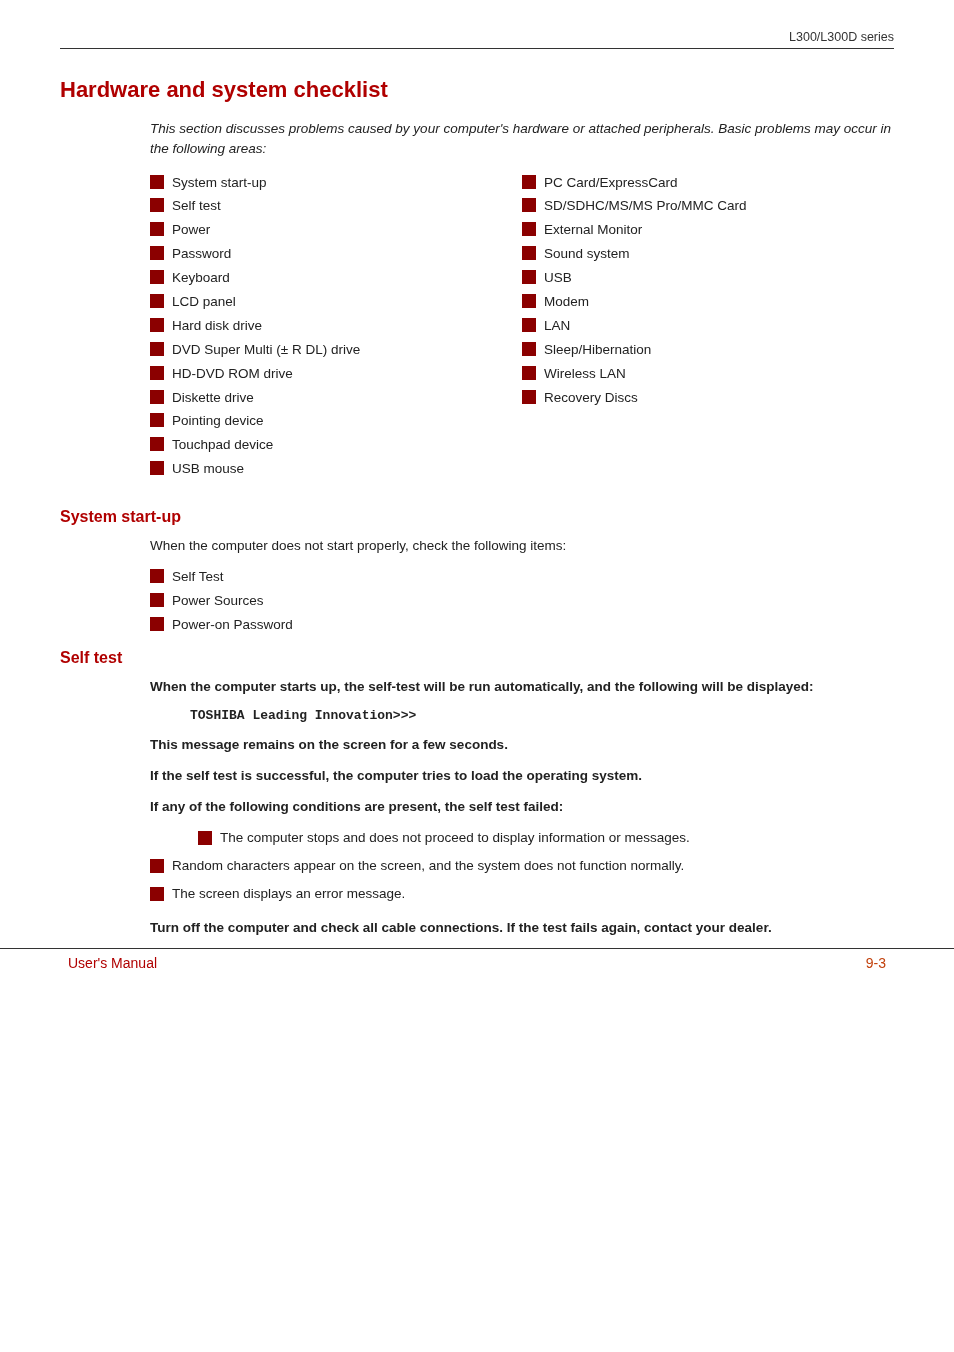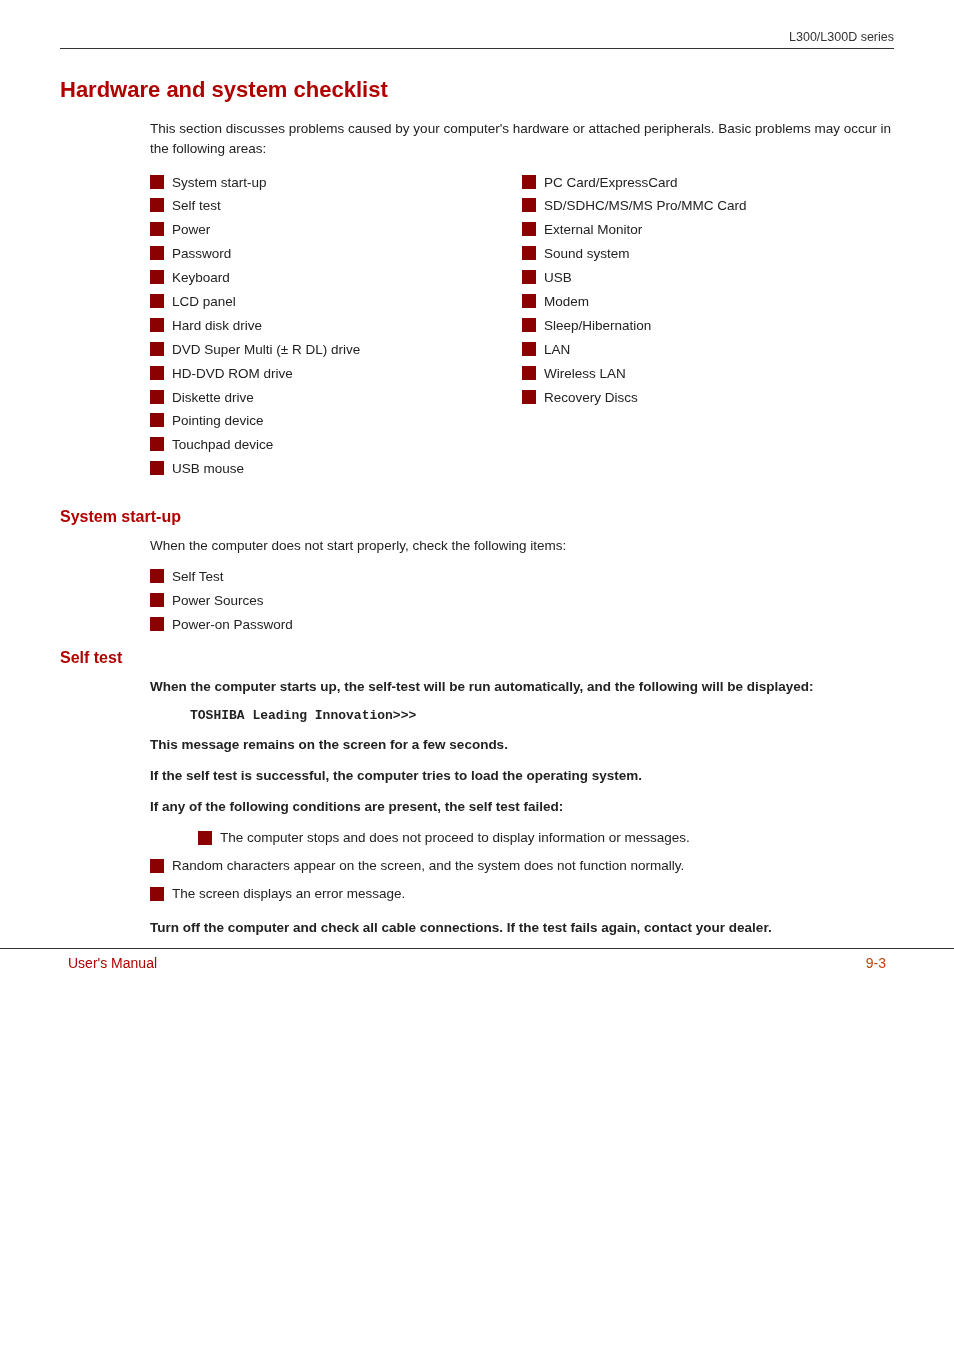--- a/index.html
+++ b/index.html
@@ -37,20 +37,21 @@
       font-size: 22px;
       font-weight: bold;
       margin-bottom: 16px;
     }
 
     .intro-text {
       margin-left: 90px;
       margin-bottom: 14px;
       line-height: 1.5;
       font-size: 13.5px;
+      font-style: italic;
     }
 
     .checklist-columns {
       display: flex;
       margin-left: 90px;
       margin-bottom: 24px;
       gap: 0;
     }
 
     .checklist-col {
@@ -221,25 +222,25 @@
         <div class="checklist-item">
           <span class="bullet"></span>
           <span>USB</span>
         </div>
         <div class="checklist-item">
           <span class="bullet"></span>
           <span>Modem</span>
         </div>
         <div class="checklist-item">
           <span class="bullet"></span>
+          <span>LAN</span>
+        </div>
+        <div class="checklist-item">
+          <span class="bullet"></span>
           <span>Sleep/Hibernation</span>
-        </div>
-        <div class="checklist-item">
-          <span class="bullet"></span>
-          <span>LAN</span>
         </div>
         <div class="checklist-item">
           <span class="bullet"></span>
           <span>Wireless LAN</span>
         </div>
         <div class="checklist-item">
           <span class="bullet"></span>
           <span>Recovery Discs</span>
         </div>
       </div>

